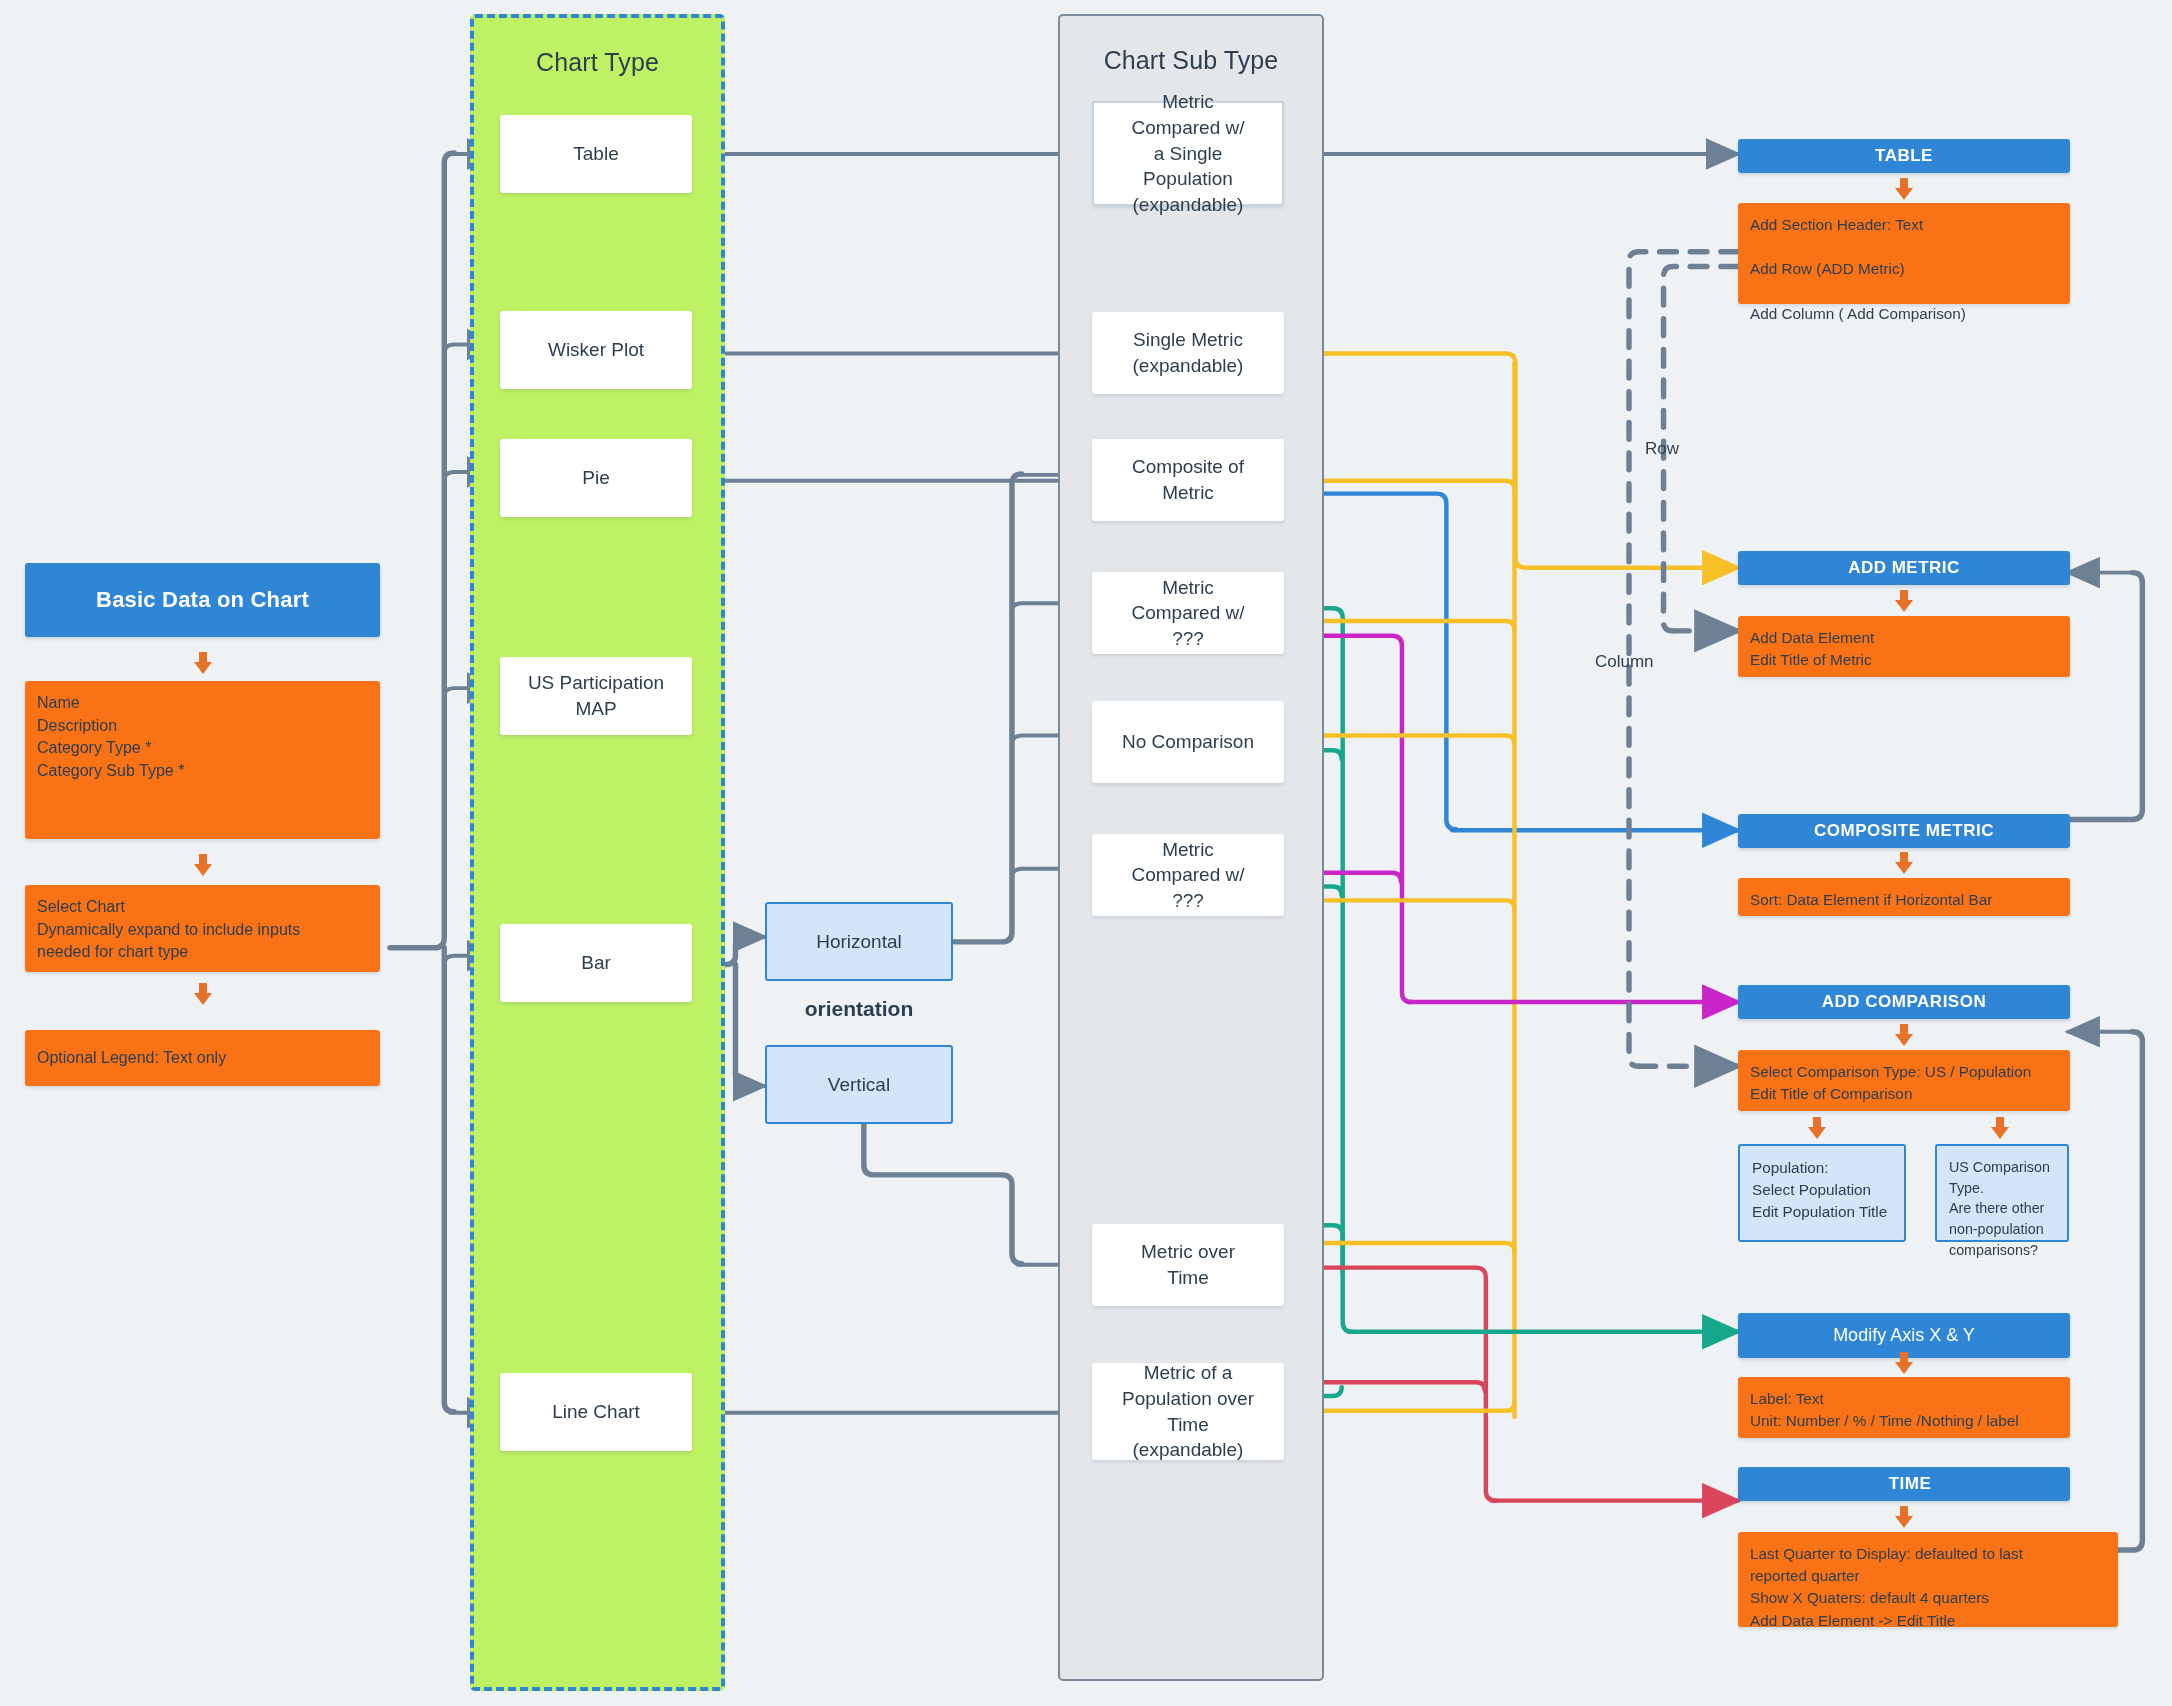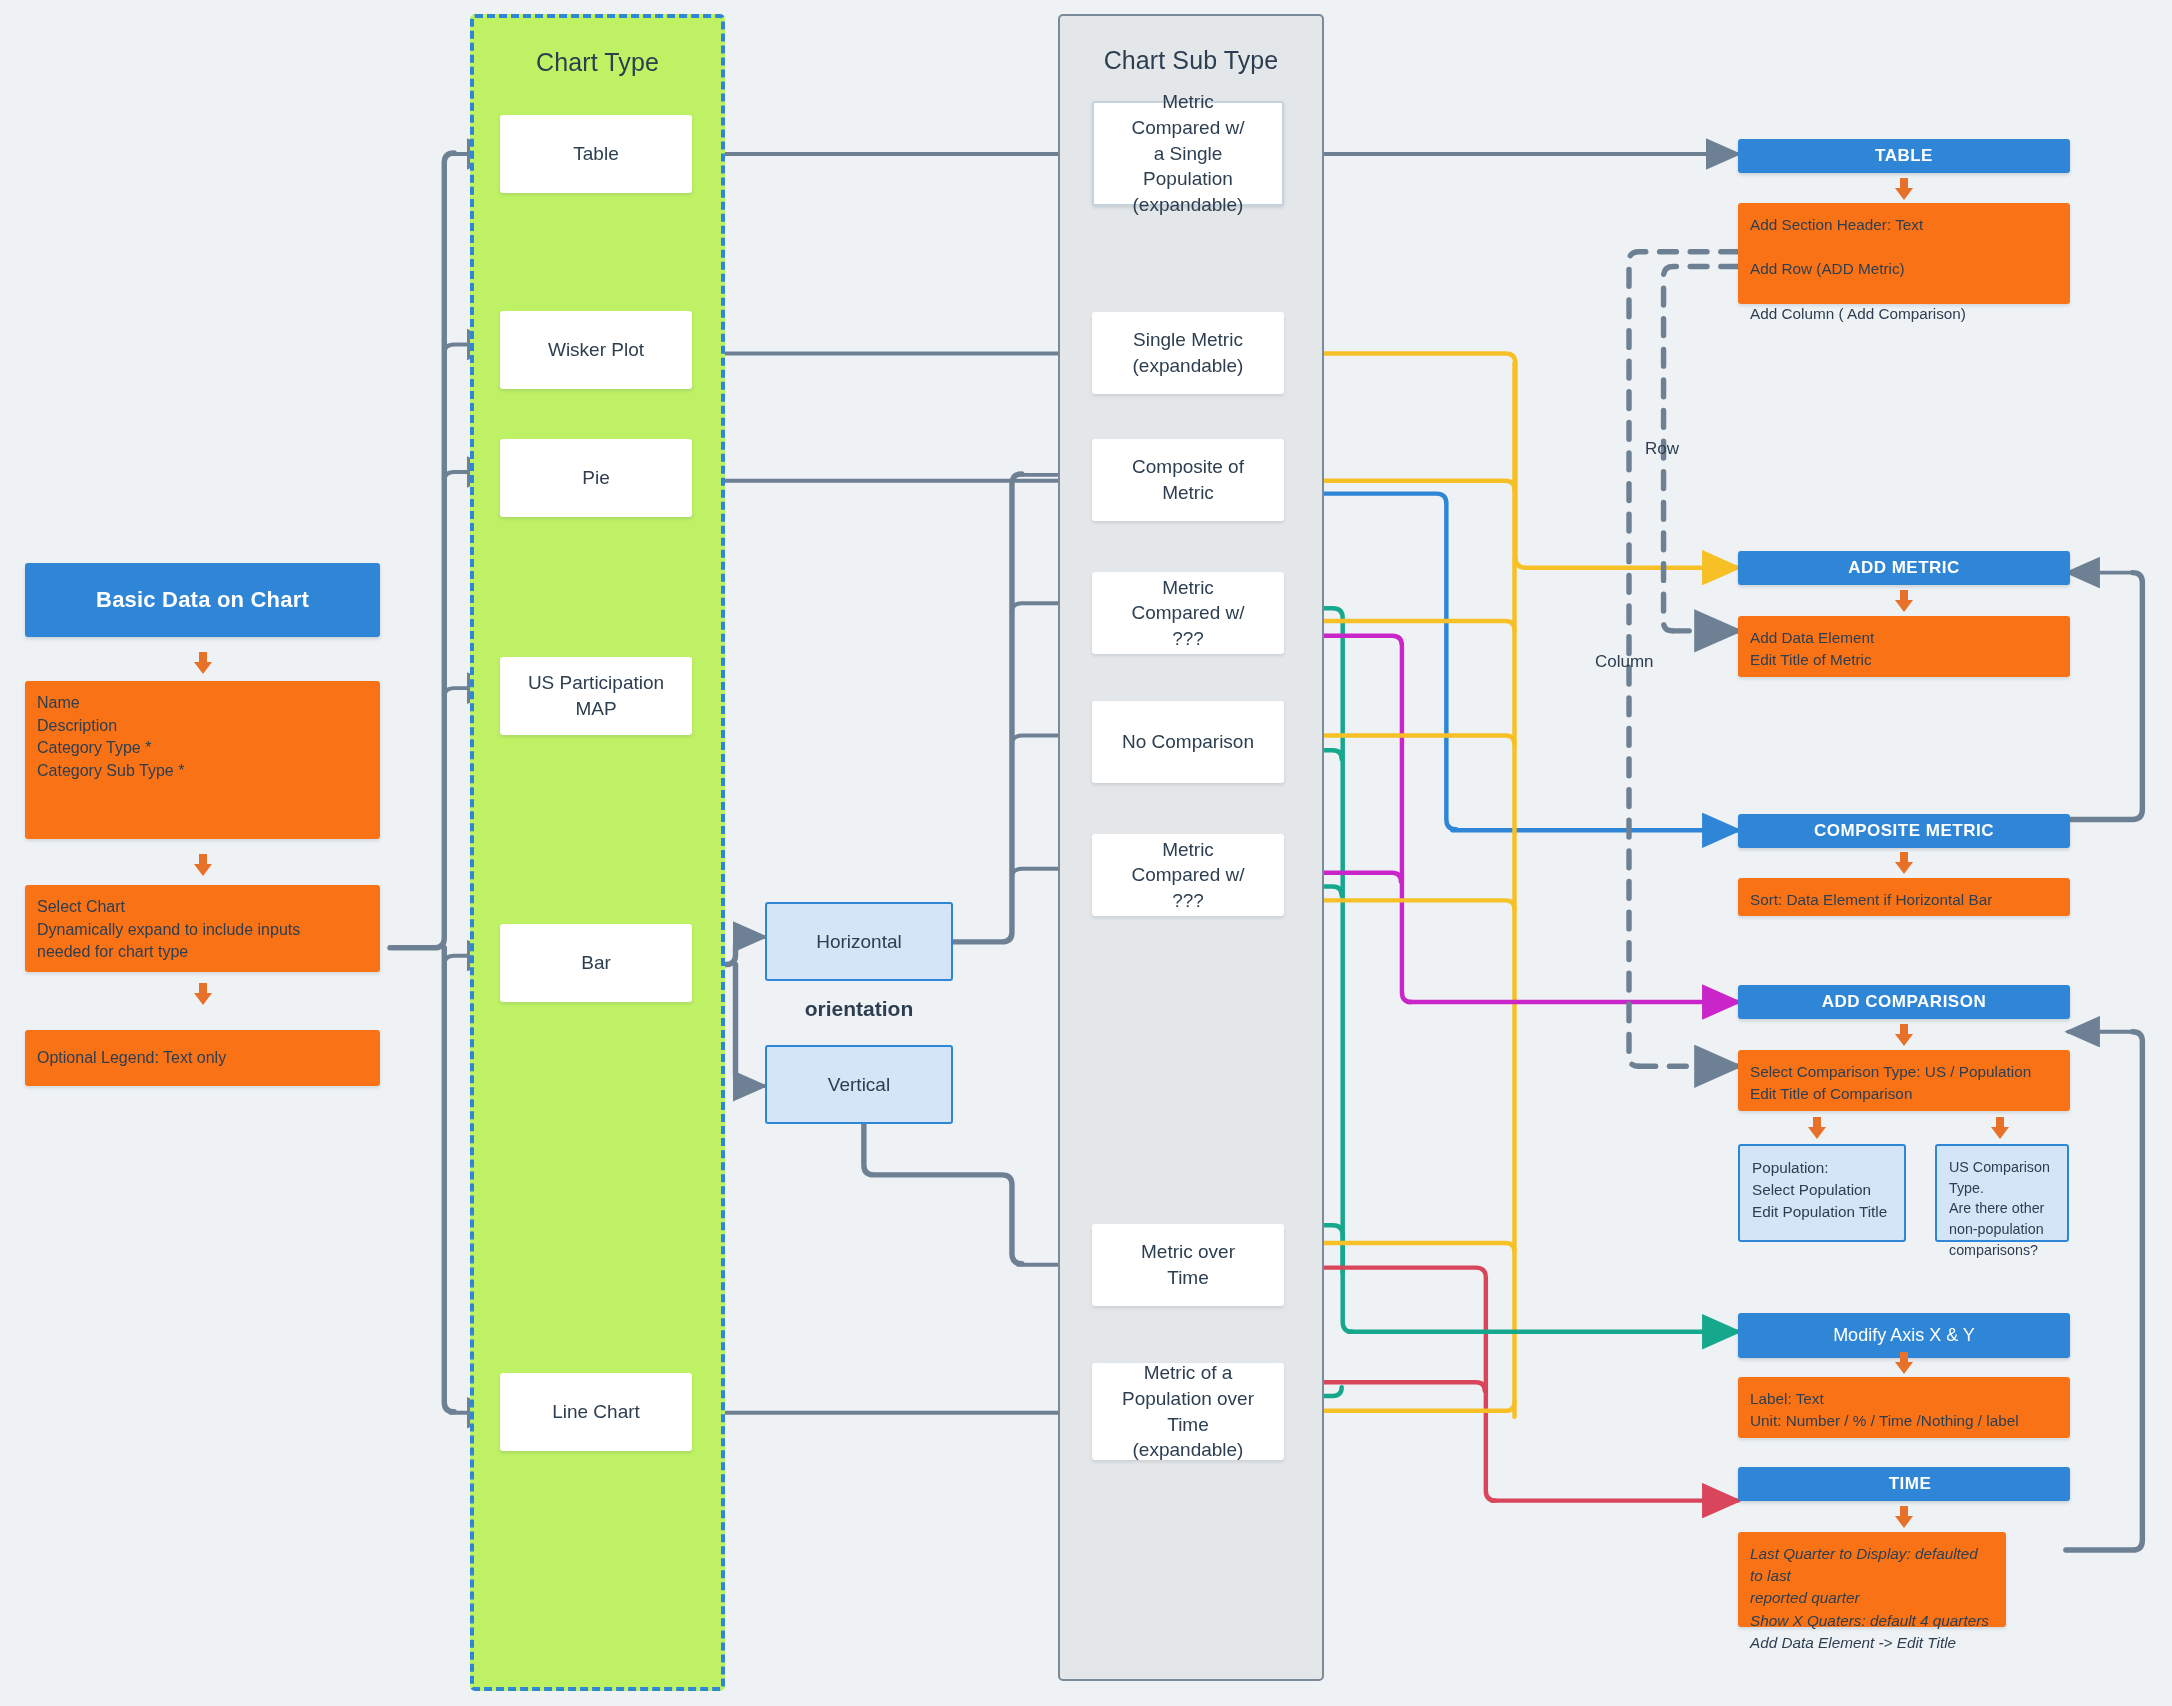--- a/index.html
+++ b/index.html
@@ -326,19 +326,19 @@
   </div>
   <div class="panel tight" style="left:1738px;top:1377px;width:332px;height:61px;">Label: Text
 Unit: Number / % / Time  /Nothing / label</div>
 
   <div class="hdr small" style="left:1738px;top:1467px;width:332px;height:34px;padding-left:12px;">TIME</div>
   <div class="darrow" style="left:1894px;top:1506px;">
     <svg viewBox="0 0 40 44">
         <path d="M20 44 L2 20 H12 V0 H28 V20 H38 Z" fill="#e8712a"></path>
       </svg>
   </div>
-  <div class="panel tight" style="left:1738px;top:1532px;width:268px;height:95px;font-style:italic;">Last Quarter to Display: defaulted to last
+  <div class="panel tight" style="left:1738px;top:1532px;width:380px;height:95px;">Last Quarter to Display: defaulted to last
 reported quarter
 Show X Quaters: default 4 quarters
 Add Data Element -&gt; Edit Title</div>
 
 </div>
 
 
 </body></html>

